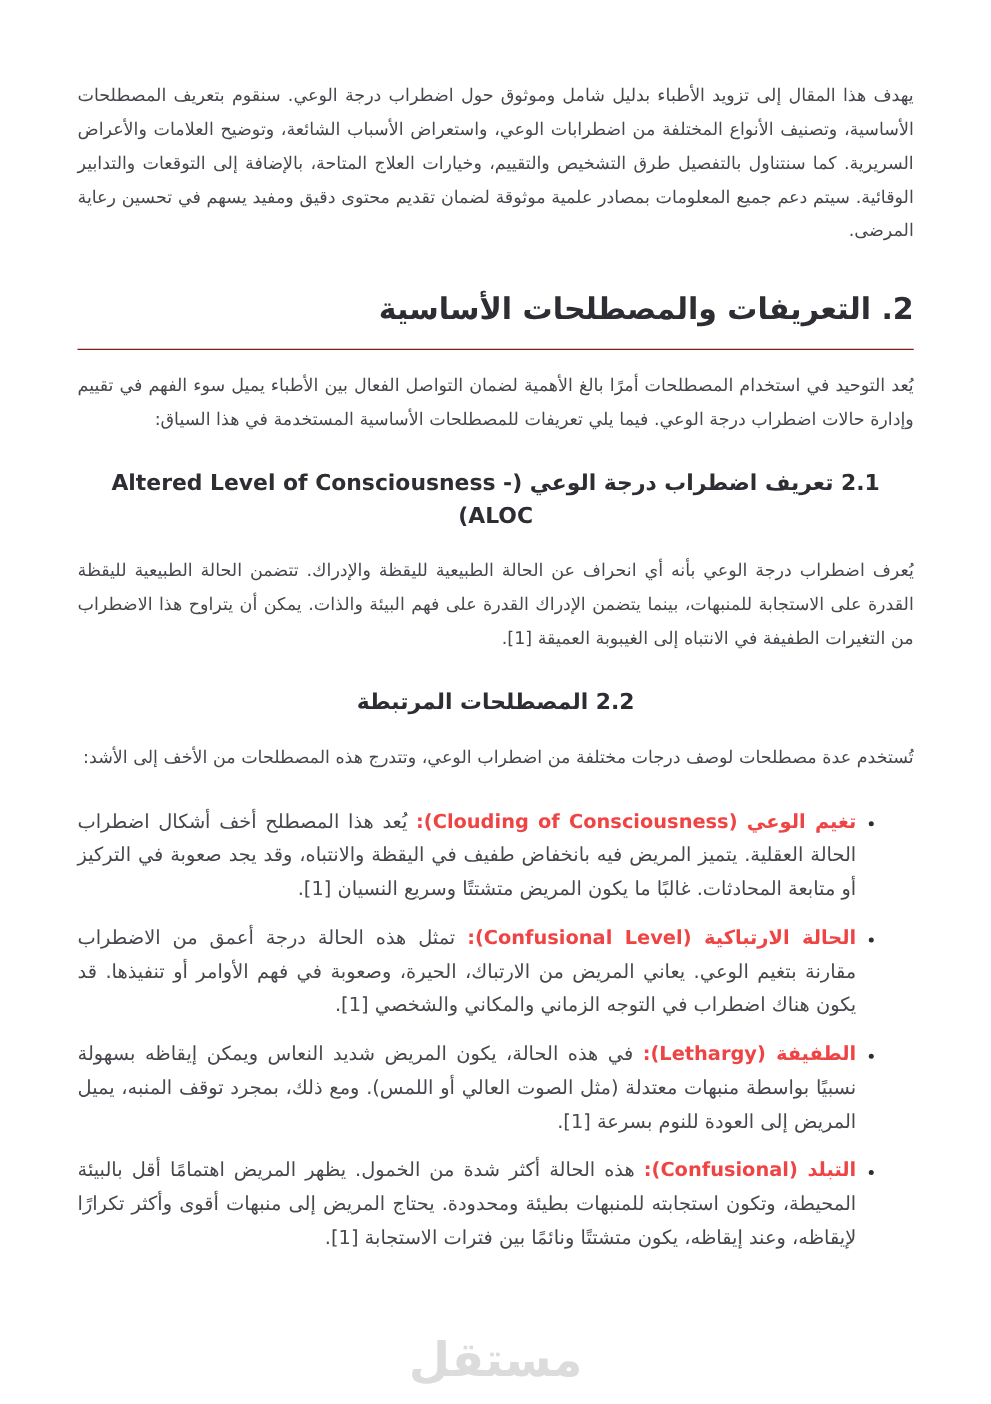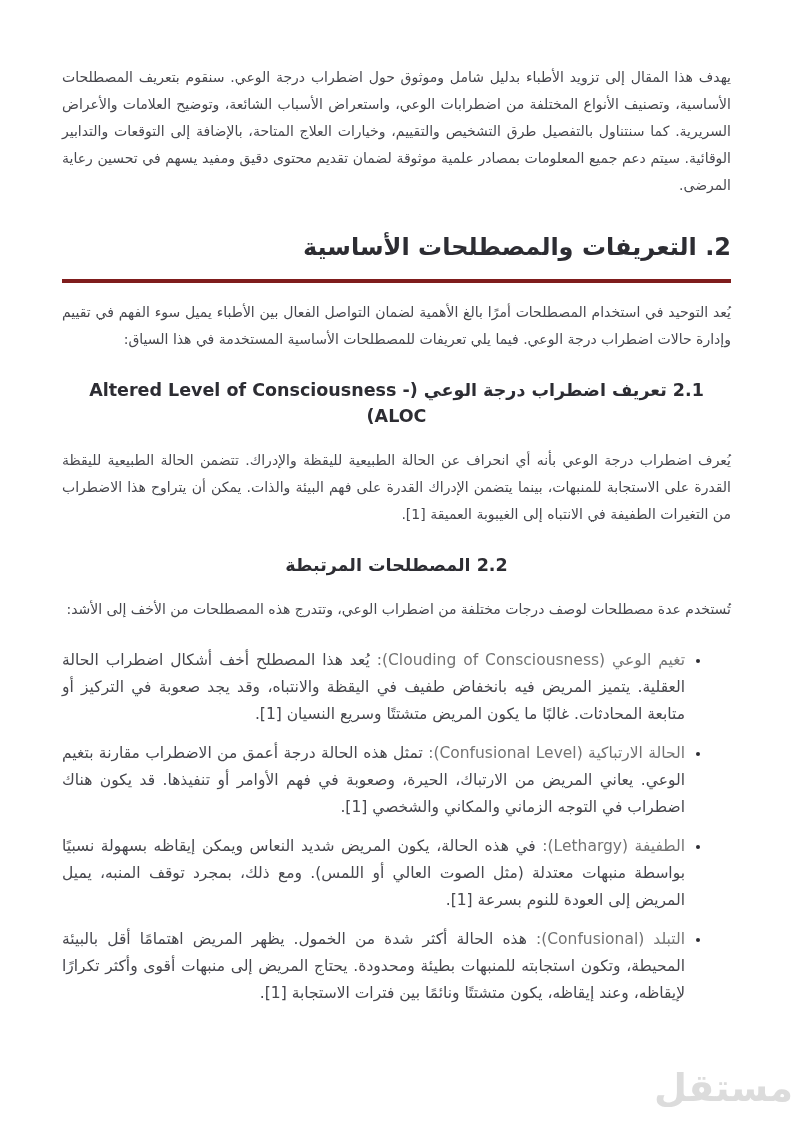--- a/index.html
+++ b/index.html
@@ -27,21 +27,21 @@
     color: #47474d;
   }
   h2.section-heading {
     font-size: 24px;
     line-height: 36px;
     font-weight: bold;
     color: #2d2d33;
     text-align: right;
     margin: 30px 0 16px 0;
     padding-bottom: 14px;
-    border-bottom: 4px solid #7f1d1d;
+    border-bottom: 1px solid #7f1d1d;
   }
   h3.subsection-heading {
     font-size: 17.5px;
     line-height: 26px;
     font-weight: bold;
     color: #2d2d33;
     text-align: center;
     margin: 24px 0 18px 0;
   }
   ul.terms-list {
@@ -54,29 +54,29 @@
     line-height: 27px;
     text-align: justify;
     margin-bottom: 12px;
     color: #47474d;
   }
   ul.terms-list li::marker {
     color: #2d2d33;
     font-size: 13px;
   }
   .term {
-    font-weight: normal;
-    color: #737373;
+    font-weight: bold;
+    color: #ef4444;
   }
   .watermark {
     position: absolute;
     left: 0;
     right: 0;
     bottom: 16px;
-    text-align: right;
+    text-align: center;
     color: #dcdcdc;
     direction: rtl;
     user-select: none;
   }
   .watermark .logo-ar {
     font-size: 38px;
     line-height: 38px;
     font-weight: bold;
     letter-spacing: 1px;
   }

